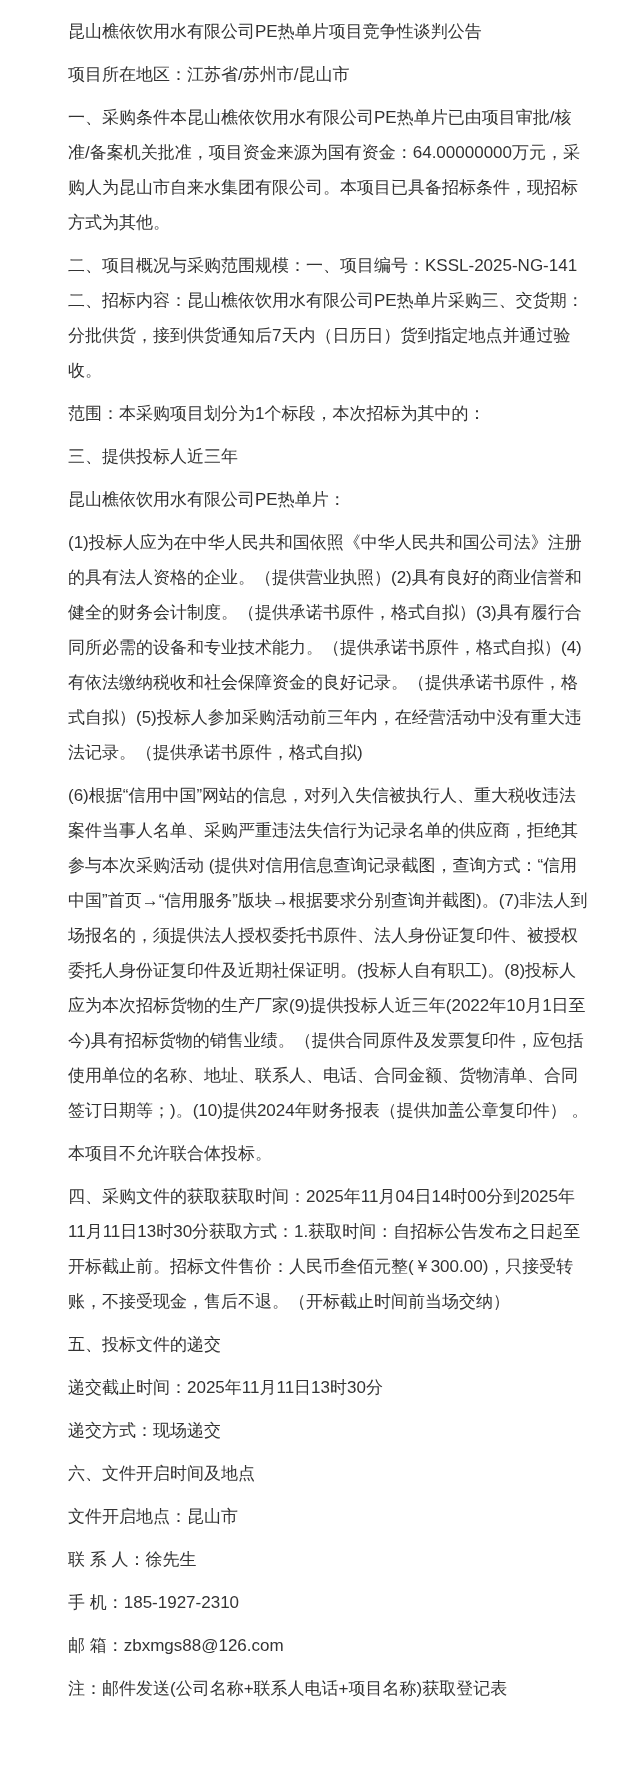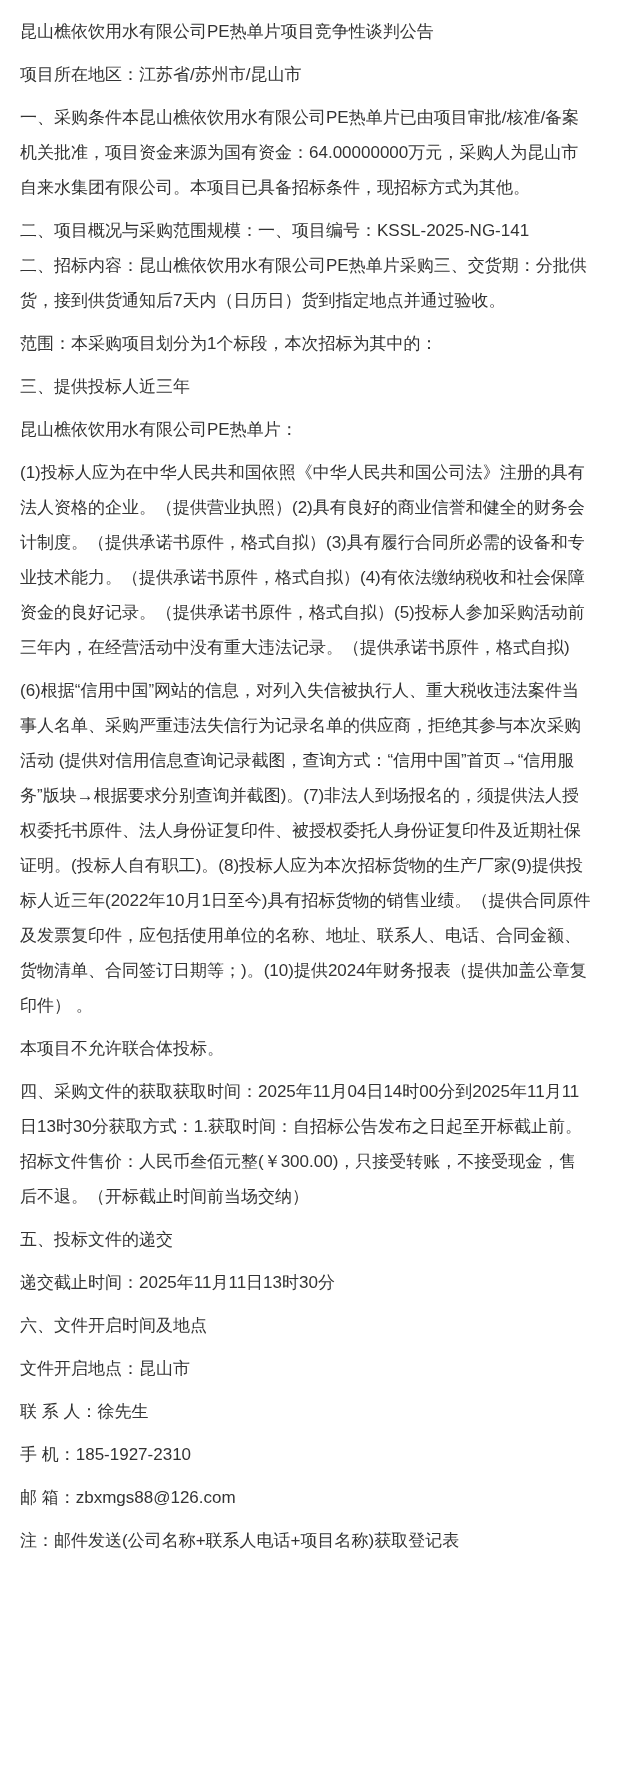--- a/index.html
+++ b/index.html
@@ -10,20 +10,21 @@
   body {
     width: 620px;
     min-height: 1765px;
     color: #333333;
     font-family: "Liberation Sans", "DejaVu Sans", sans-serif;
     -webkit-font-smoothing: antialiased;
   }
   .doc {
     padding: 14px 28px 20px 20px;
     box-sizing: border-box;
+    margin-left: 48px;
   }
   .doc p {
     margin: 0 0 8px 0;
     font-size: 17px;
     line-height: 35px;
     font-weight: 400;
     text-align: left;
     white-space: pre-wrap;
     overflow-wrap: break-word;
   }
@@ -39,19 +40,20 @@
 二、招标内容：昆山樵依饮用水有限公司PE热单片采购三、交货期：分批供货，接到供货通知后7天内（日历日）货到指定地点并通过验收。</p>
   <p>范围：本采购项目划分为1个标段，本次招标为其中的：</p>
   <p>三、提供投标人近三年</p>
   <p>昆山樵依饮用水有限公司PE热单片：</p>
   <p>(1)投标人应为在中华人民共和国依照《中华人民共和国公司法》注册的具有法人资格的企业。（提供营业执照）(2)具有良好的商业信誉和健全的财务会计制度。（提供承诺书原件，格式自拟）(3)具有履行合同所必需的设备和专业技术能力。（提供承诺书原件，格式自拟）(4)有依法缴纳税收和社会保障资金的良好记录。（提供承诺书原件，格式自拟）(5)投标人参加采购活动前三年内，在经营活动中没有重大违法记录。（提供承诺书原件，格式自拟)</p>
   <p>(6)根据“信用中国”网站的信息，对列入失信被执行人、重大税收违法案件当事人名单、采购严重违法失信行为记录名单的供应商，拒绝其参与本次采购活动 (提供对信用信息查询记录截图，查询方式：“信用中国”首页→“信用服务”版块→根据要求分别查询并截图)。(7)非法人到场报名的，须提供法人授权委托书原件、法人身份证复印件、被授权委托人身份证复印件及近期社保证明。(投标人自有职工)。(8)投标人应为本次招标货物的生产厂家(9)提供投标人近三年(2022年10月1日至今)具有招标货物的销售业绩。（提供合同原件及发票复印件，应包括使用单位的名称、地址、联系人、电话、合同金额、货物清单、合同签订日期等；)。(10)提供2024年财务报表（提供加盖公章复印件） 。</p>
   <p>本项目不允许联合体投标。</p>
   <p>四、采购文件的获取获取时间：2025年11月04日14时00分到2025年11月11日13时30分获取方式：1.获取时间：自招标公告发布之日起至开标截止前。招标文件售价：人民币叁佰元整(￥300.00)，只接受转账，不接受现金，售后不退。（开标截止时间前当场交纳）</p>
   <p>五、投标文件的递交</p>
   <p>递交截止时间：2025年11月11日13时30分</p>
+  <p>递交方式：现场递交</p>
   <p>六、文件开启时间及地点</p>
   <p>文件开启地点：昆山市</p>
   <p>联 系 人：徐先生</p>
   <p>手 机：185-1927-2310</p>
   <p>邮 箱：zbxmgs88@126.com</p>
   <p>注：邮件发送(公司名称+联系人电话+项目名称)获取登记表</p>
 </main>
 
 </body></html>

